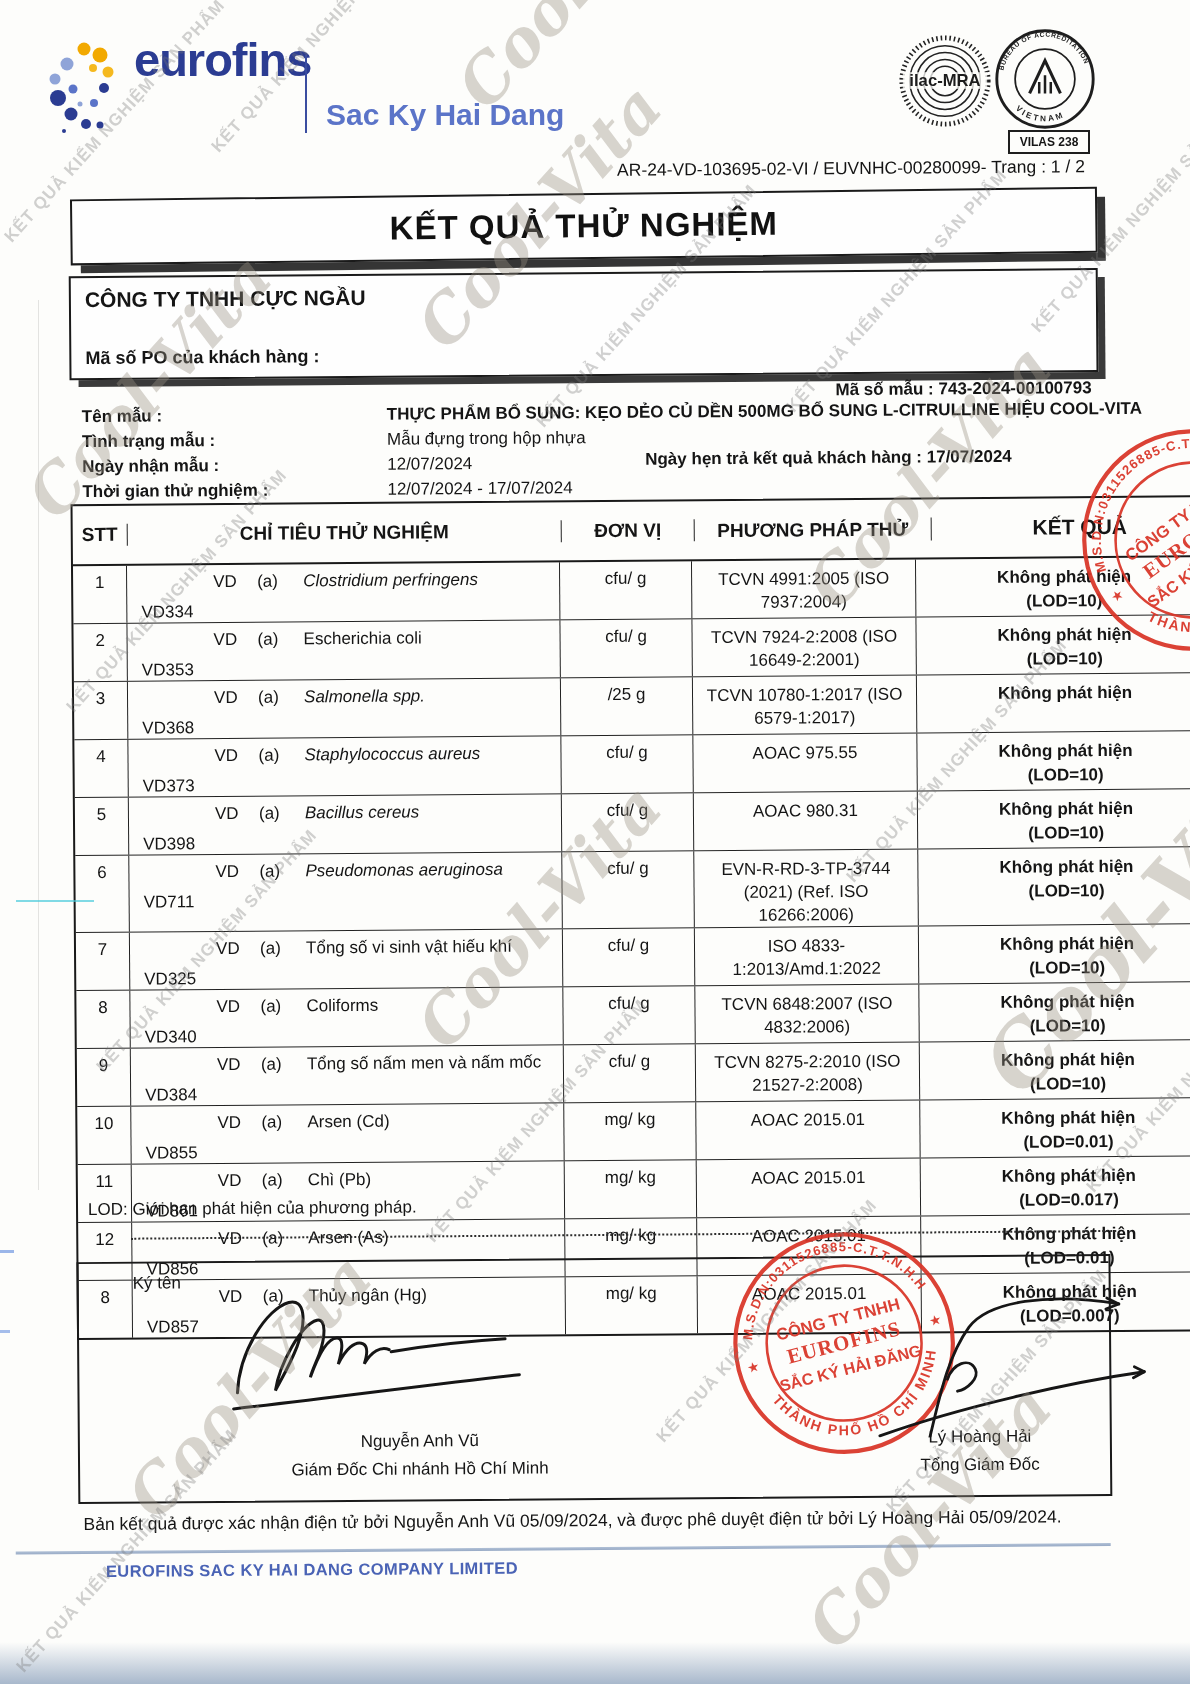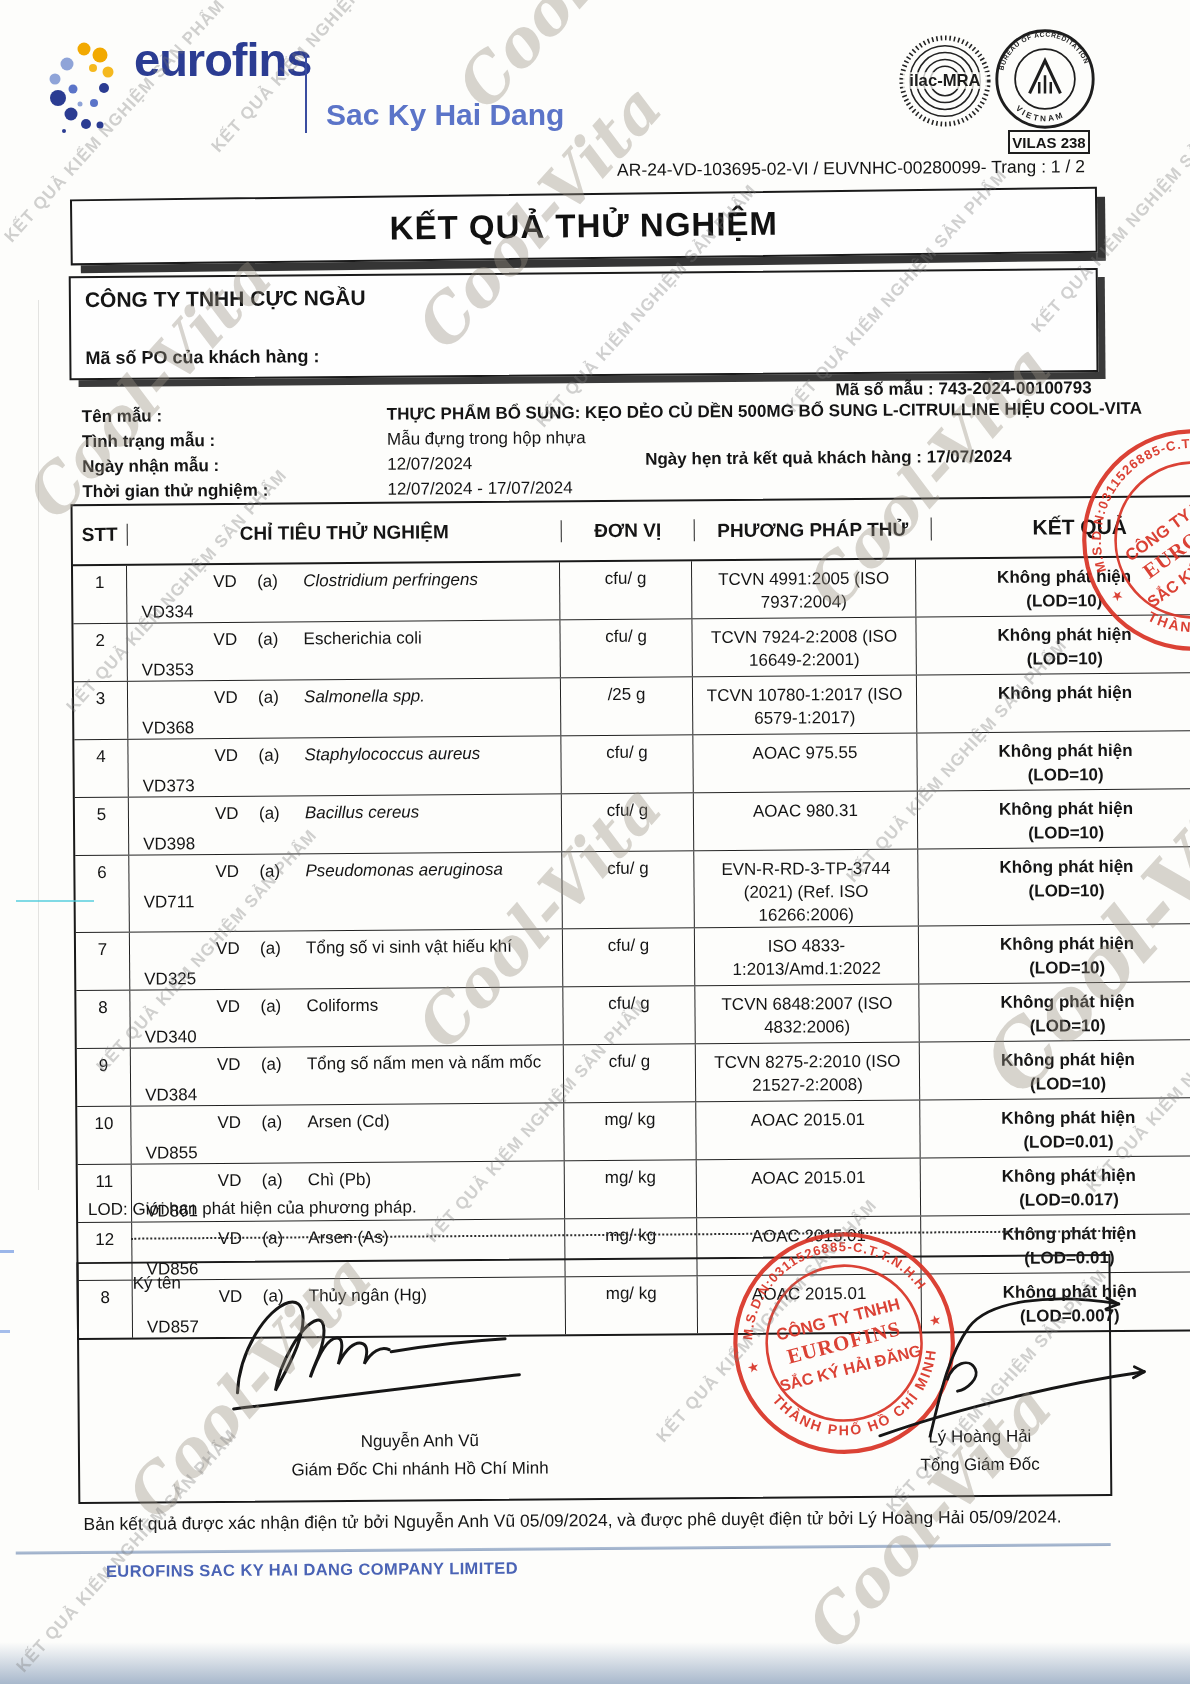--- a/index.html
+++ b/index.html
@@ -124,21 +124,21 @@
       <textPath href="#accTop" startOffset="2">BUREAU OF ACCREDITATION</textPath>
     </text>
     <text font-size="8.5" font-weight="bold" fill="#1e1e1e" letter-spacing="2.5" font-family="Liberation Sans, sans-serif">
       <textPath href="#accBot" startOffset="8">VIETNAM</textPath>
     </text>
     <g stroke="#1e1e1e" fill="none">
       <path d="M39,70 L55,36 L71,70" stroke-width="3.2"></path>
       <path d="M49,58 V70 M55,51 V70 M61,58 V70" stroke-width="2.6"></path>
     </g>
   </svg>
-  <div class="abs" style="left:1008px;top:130px;width:78px;height:20px;border:2px solid #1e1e1e;display:flex;align-items:center;justify-content:center;font-size:15px;font-weight:bold;">VILAS 238</div>
+  <div class="abs" style="left:1008px;top:130px;width:78px;height:20px;border:2px solid #1e1e1e;display:flex;align-items:center;justify-content:center;font-size:12px;font-weight:bold;">VILAS 238</div>
 
   <div class="tilt">
 
     <div class="abs ref-line" style="right:100px;top:160px;">AR-24-VD-103695-02-VI / EUVNHC-00280099- Trang : 1 / 2</div>
 
     <div class="abs title-box" style="left:75px;top:193px;width:1023px;height:62px;transform:rotate(-0.25deg);">
       <h1>KẾT QUẢ THỬ NGHIỆM</h1>
     </div>
 
     <div class="abs client-box" style="left:73px;top:272px;width:1025px;height:100px;">

